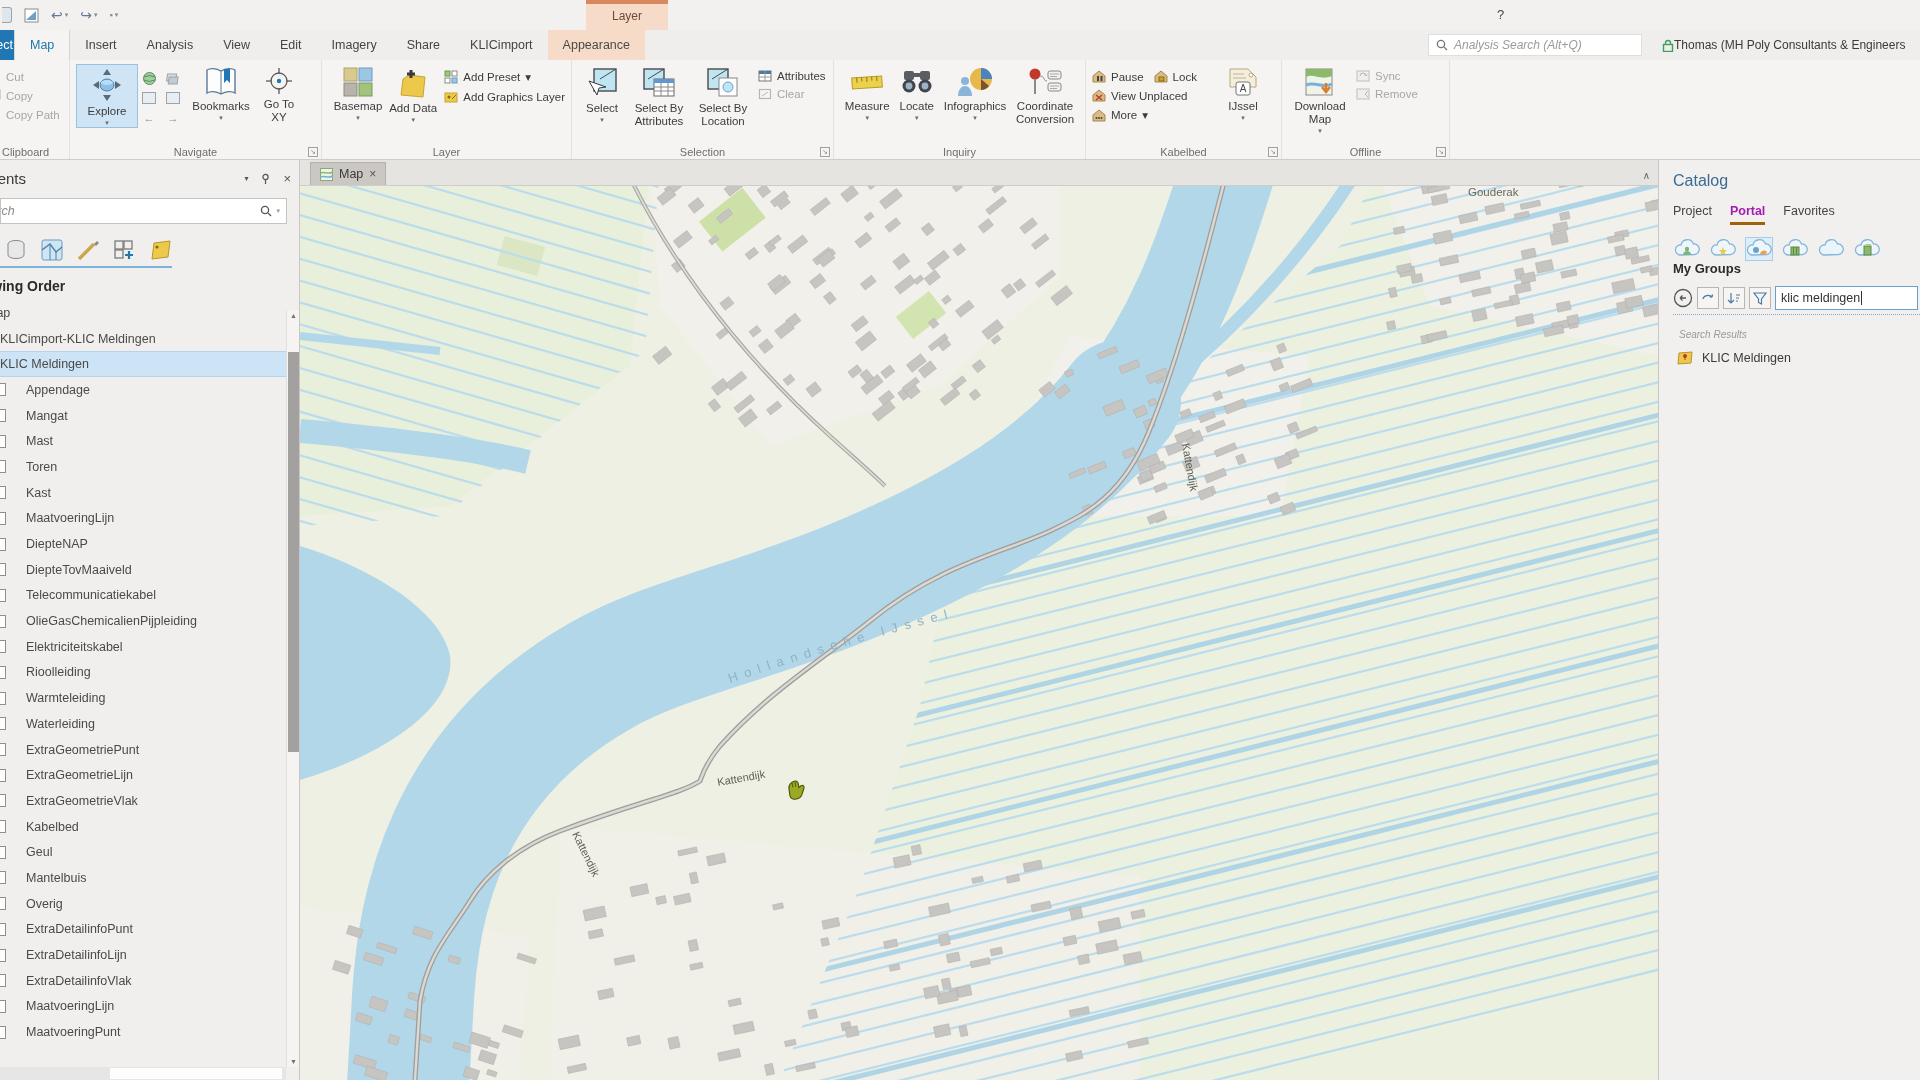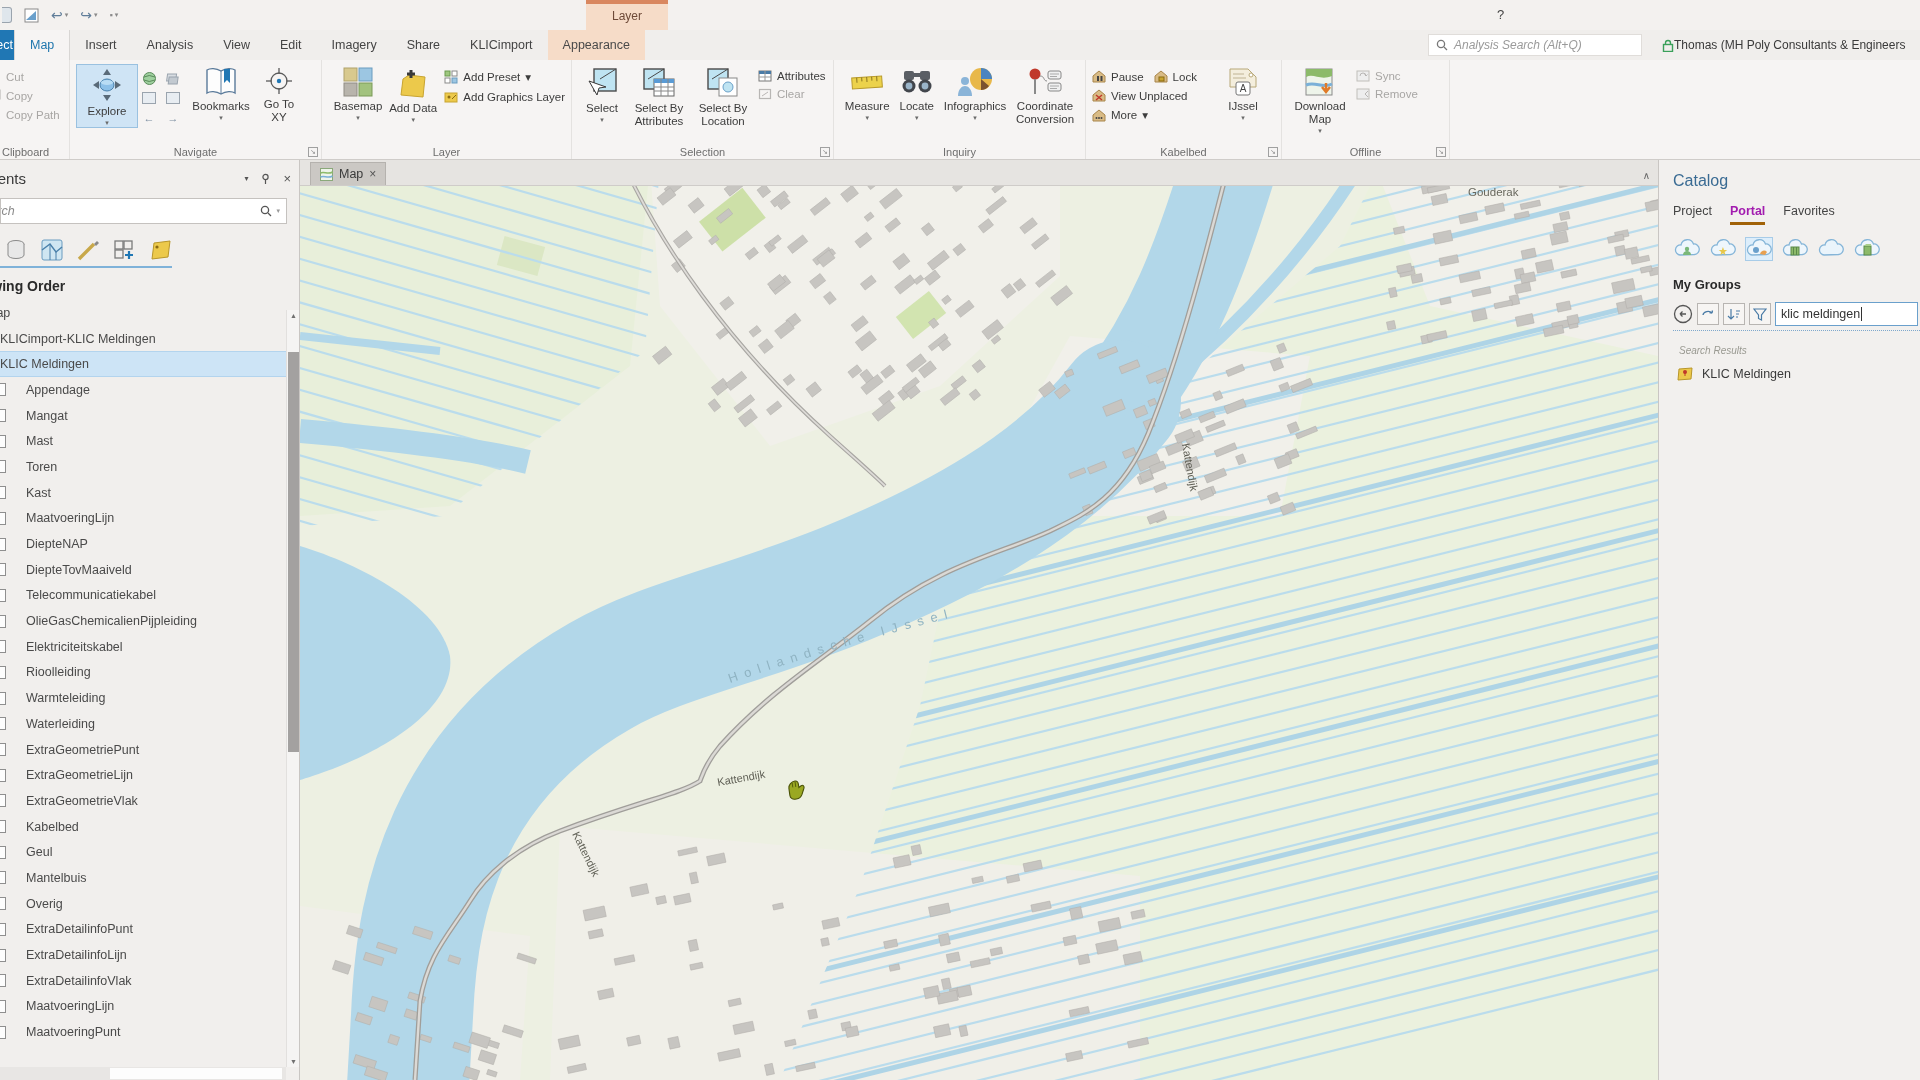--- a/index.html
+++ b/index.html
@@ -84,21 +84,21 @@
   .map-canvas { position:relative; flex:1; overflow:hidden; background:#edf0e2; }
 
   
   .catalog { width:262px; background:#f2f0ee; border-left:1px solid #c9c6c3; padding:12px 0 0 14px; position:relative; }
   .cat-title { font-size:16px; color:#3a6b93; }
   .cat-tabs { display:flex; gap:18px; margin-top:14px; font-size:12.5px; color:#444; }
   .cat-tab.active { font-weight:bold; color:#a21caf; border-bottom:3px solid #a16207; padding-bottom:4px; }
   .cat-icons { display:flex; gap:8px; margin-top:12px; align-items:center; }
   .cat-icons .ic { width:28px; height:24px; display:flex; align-items:center; justify-content:center; }
   .cat-icons .ic.sel { border:1px solid #a8cce8; background:#ddeefb; }
-  .cat-groups { font-size:13px; font-weight:bold; color:#2a2a2a; margin-top:16px; }
+  .cat-groups { font-size:13px; font-weight:bold; color:#2a2a2a; }
   .cat-controls { display:flex; align-items:center; gap:4px; margin-top:10px; padding-right:2px;
     border-bottom:1px dotted #7fa8cc; padding-bottom:4px; margin-right:0; }
   .cat-btn { width:22px; height:22px; border:1px solid #b8b5b2; background:#f7f5f3; display:flex; align-items:center; justify-content:center; }
   .cat-input { flex:1; height:24px; background:#fff; border:1px solid #6aa0cc; font-size:12.5px; color:#333;
     display:flex; align-items:center; padding:0 5px; }
   .cat-input .caret-line { width:1px; height:14px; background:#333; margin-left:1px; }
   .cat-results-h { font-style:italic; color:#9a9a92; font-size:10px; margin:14px 0 0 6px; }
   .cat-result { display:flex; align-items:center; gap:8px; margin:10px 0 0 4px; font-size:12.5px; color:#3a3a3a; }
 
   svg.icon { display:block; }

